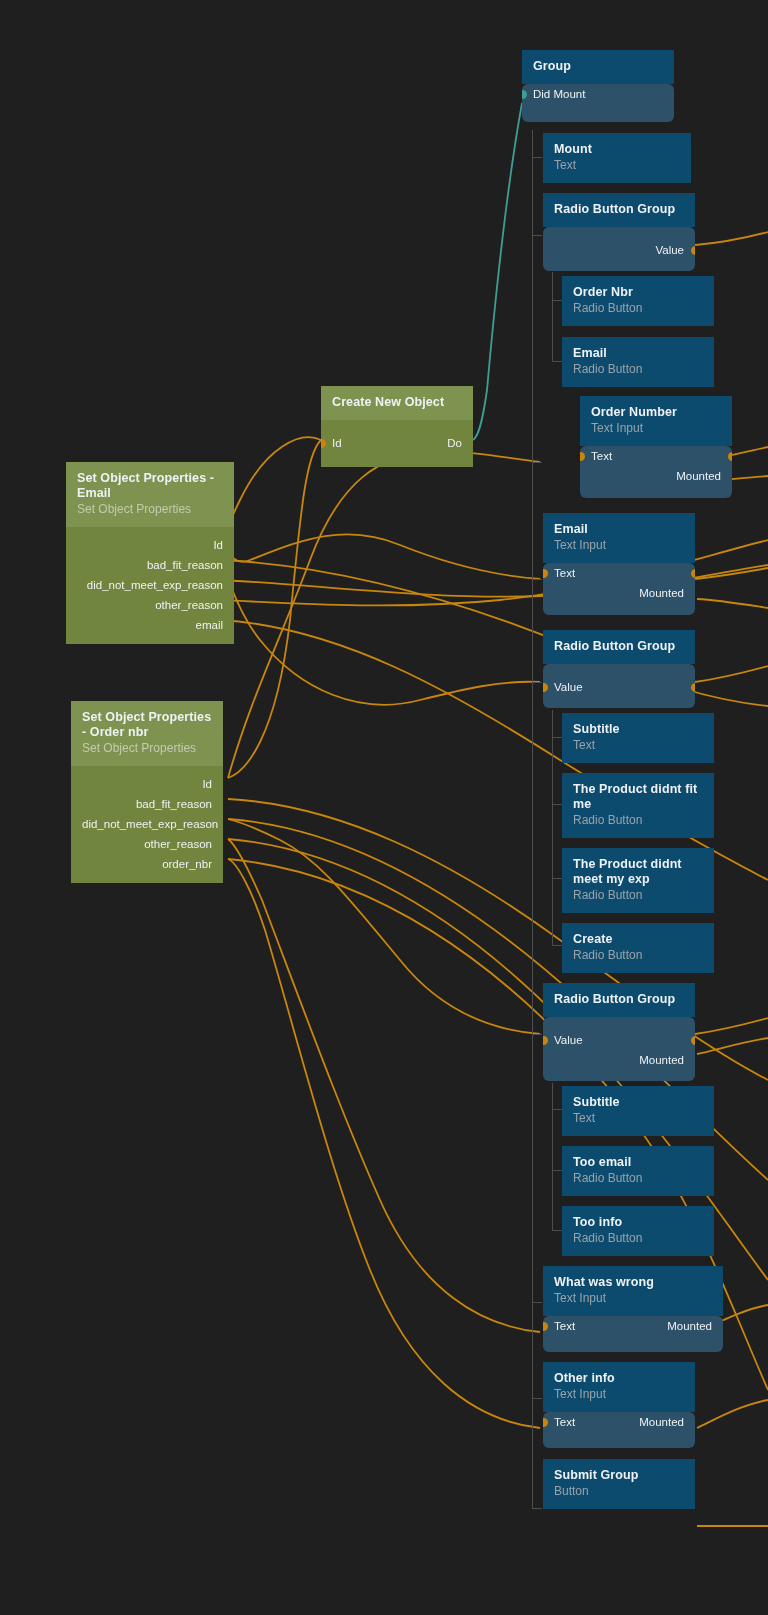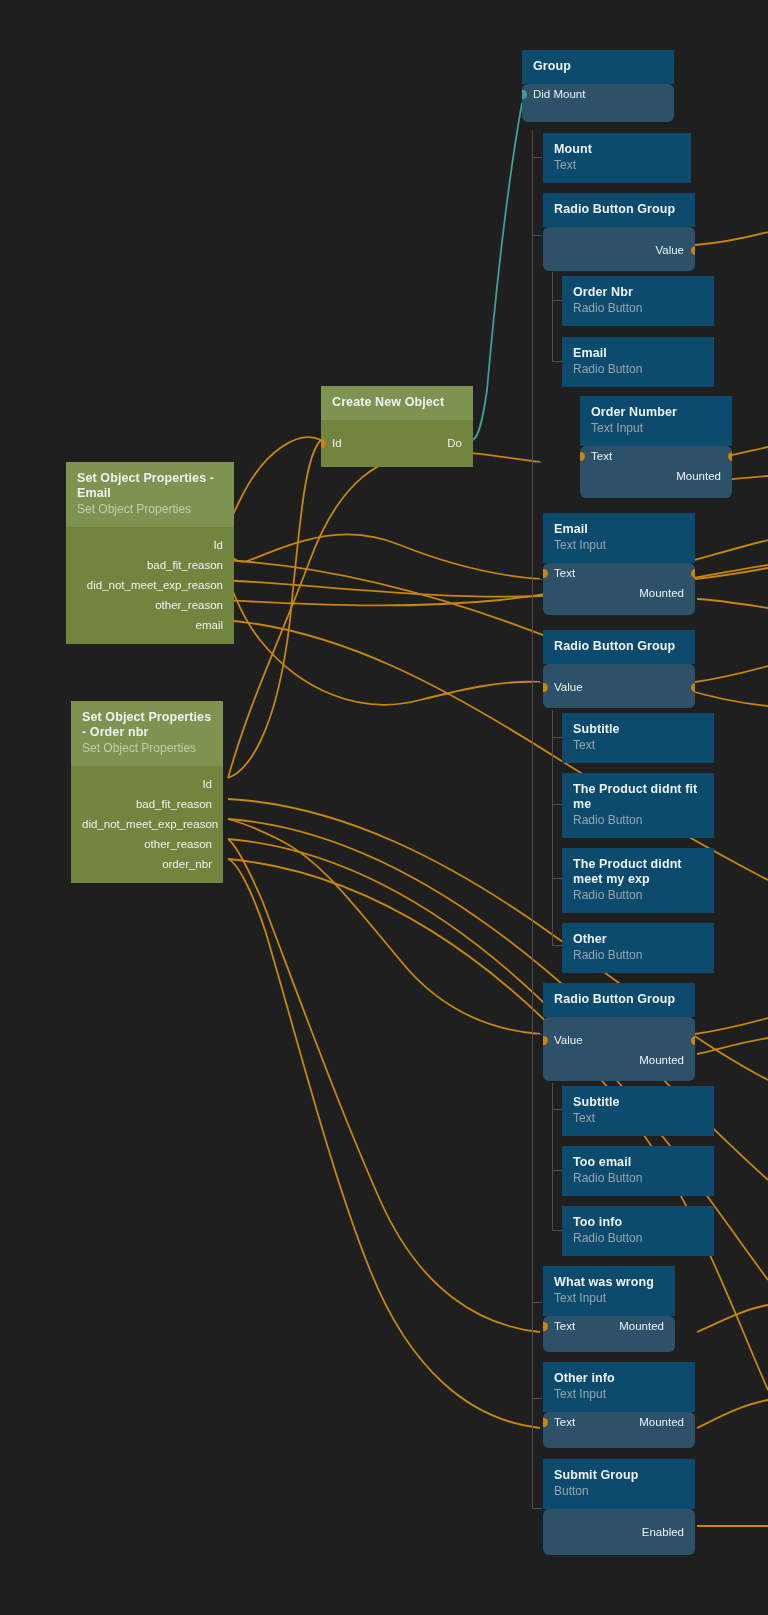--- a/index.html
+++ b/index.html
@@ -284,21 +284,21 @@
 
   <div class="node blue" style="left:562px; top:848px; width:152px;">
     <div class="hdr">
       <div class="ttl">The Product didnt meet my exp</div>
       <div class="sub">Radio Button</div>
     </div>
   </div>
 
   <div class="node blue" style="left:562px; top:923px; width:152px;">
     <div class="hdr">
-      <div class="ttl">Other</div>
+      <div class="ttl">Create</div>
       <div class="sub">Radio Button</div>
     </div>
   </div>
 
   <div class="node blue" style="left:543px; top:983px; width:152px;">
     <div class="hdr">
       <div class="ttl">Radio Button Group</div>
     </div>
     <div class="body">
       <div style="height:13px"></div>
@@ -329,21 +329,21 @@
     </div>
   </div>
 
   <div class="node blue" style="left:562px; top:1206px; width:152px;">
     <div class="hdr">
       <div class="ttl">Too info</div>
       <div class="sub">Radio Button</div>
     </div>
   </div>
 
-  <div class="node blue" style="left:543px; top:1266px; width:132px;">
+  <div class="node blue" style="left:543px; top:1266px; width:180px;">
     <div class="hdr">
       <div class="ttl">What was wrong</div>
       <div class="sub">Text Input</div>
     </div>
     <div class="body">
       <div class="prow both">
         <span class="lt">Text</span>
         <span class="rt">Mounted</span>
         <span class="dot" style="left:-4.5px;"></span>
 
@@ -365,28 +365,20 @@
 
       </div>
       <div style="height:16px"></div>
     </div>
   </div>
 
   <div class="node blue" style="left:543px; top:1459px; width:152px;">
     <div class="hdr">
       <div class="ttl">Submit Group</div>
       <div class="sub">Button</div>
-    </div>
-    <div class="body">
-      <div style="height:13px"></div>
-      <div class="prow out">
-        <span>Enabled</span>
-        
-      </div>
-      <div style="height:13px"></div>
     </div>
   </div>
 
   <div class="node green" style="left:321px; top:386px; width:152px;">
     <div class="hdr">
       <div class="ttl">Create New Object</div>
     </div>
     <div class="body">
       <div style="height:13px"></div>
       <div class="prow both">

